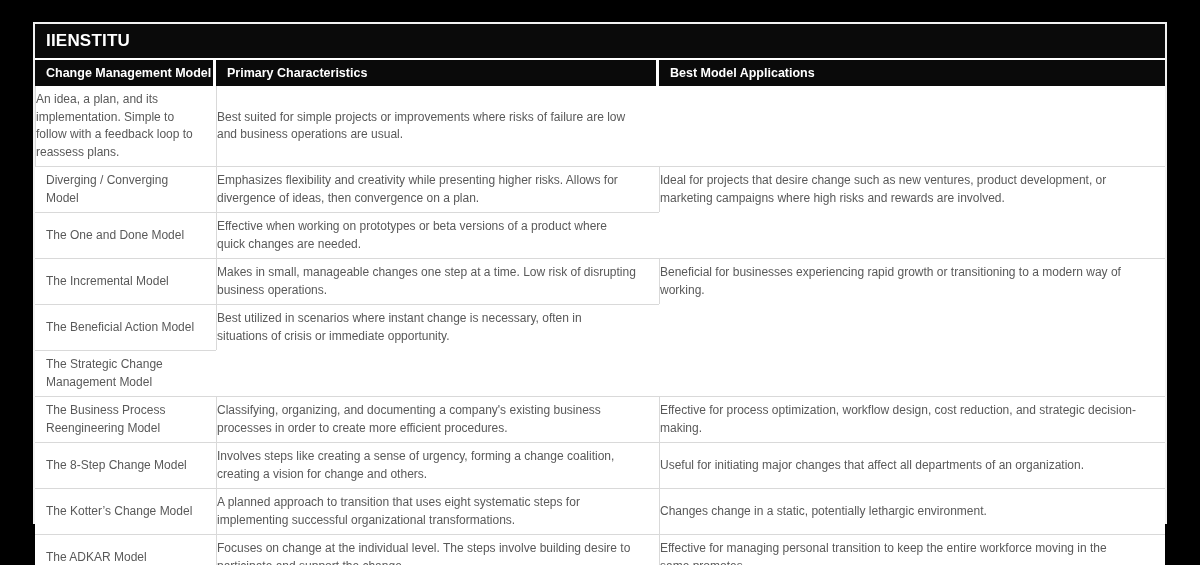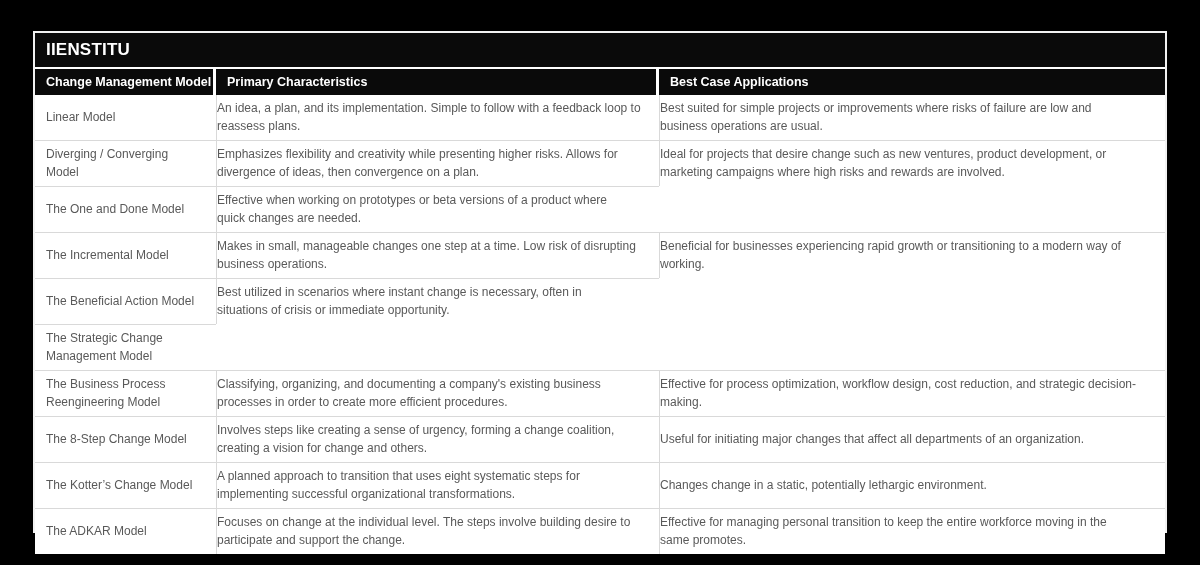--- a/index.html
+++ b/index.html
@@ -4,21 +4,21 @@
 <style>
   * { margin: 0; padding: 0; box-sizing: border-box; }
   html, body {
     width: 1200px; height: 565px;
     background: #000000;
     font-family: "Liberation Sans", "DejaVu Sans", sans-serif;
     overflow: hidden;
   }
   .card {
     position: absolute;
-    left: 33px; top: 31px;
+    left: 33px; top: 22px;
     width: 1134px; height: 502px;
     background: #737373;
     border: 2px solid #f2f2f2;
   }
   .brand-bar {
     height: 36px;
     background: #0a0a0a;
     border-bottom: 2px solid #ffffff;
     display: flex;
     align-items: center;
@@ -70,25 +70,24 @@
 
 <div class="card">
 
   <div class="brand-bar">
     <span class="brand-title">IIENSTITU</span>
   </div>
 
   <div class="grid-row header-row">
     <div class="header-cell gap-right">Change Management Model</div>
     <div class="header-cell gap-right">Primary Characteristics</div>
-    <div class="header-cell">Best Case Applications</div>
+    <div class="header-cell">Best Model Applications</div>
   </div>
 
   <div class="grid-row body-row">
-    <div class="cell c1">Linear Model</div>
     <div class="cell c2">An idea, a plan, and its implementation. Simple to follow with a feedback loop to reassess plans.</div>
     <div class="cell c3">Best suited for simple projects or improvements where risks of failure are low and business operations are usual.</div>
   </div>
 
   <div class="grid-row body-row">
     <div class="cell c1">Diverging / Converging Model</div>
     <div class="cell c2">Emphasizes flexibility and creativity while presenting higher risks. Allows for divergence of ideas, then convergence on a plan.</div>
     <div class="cell c3">Ideal for projects that desire change such as new ventures, product development, or marketing campaigns where high risks and rewards are involved.</div>
   </div>
 

